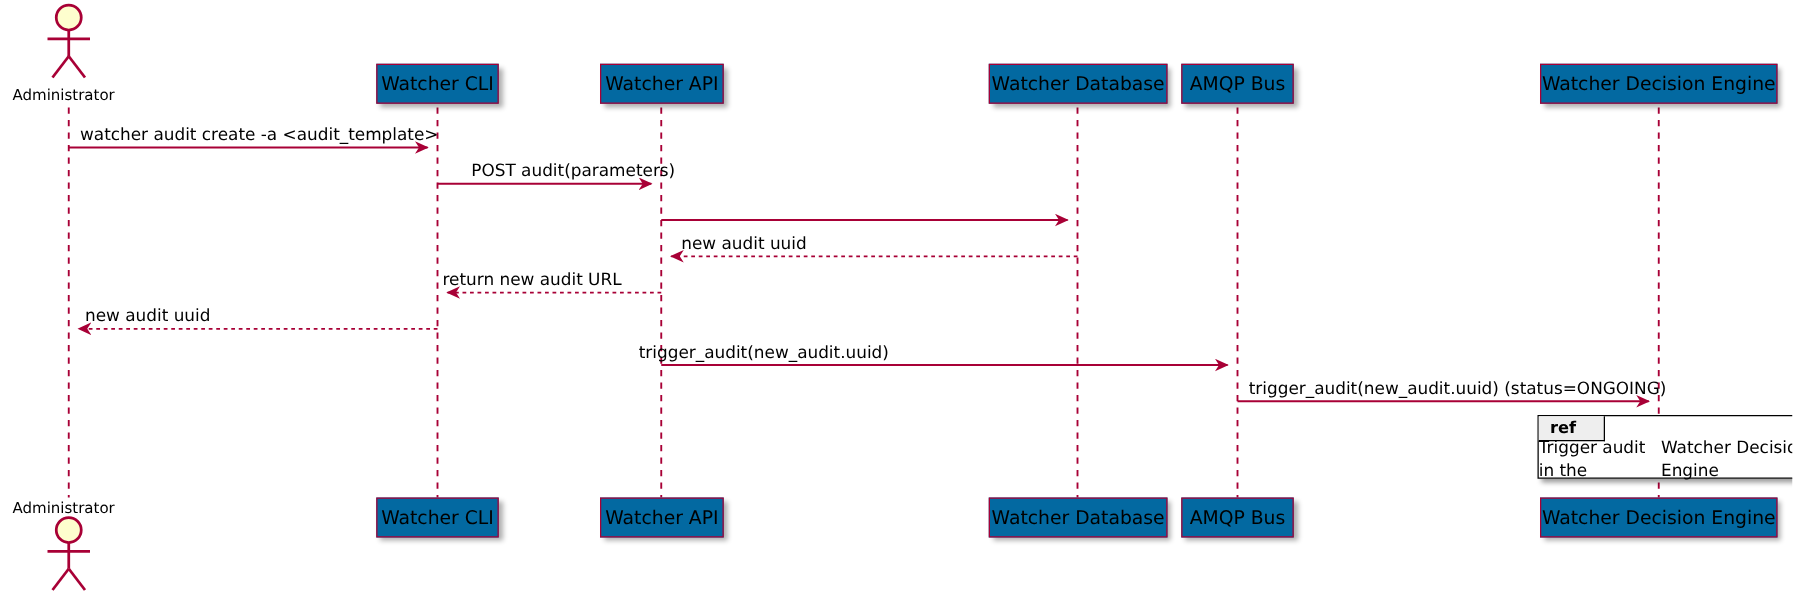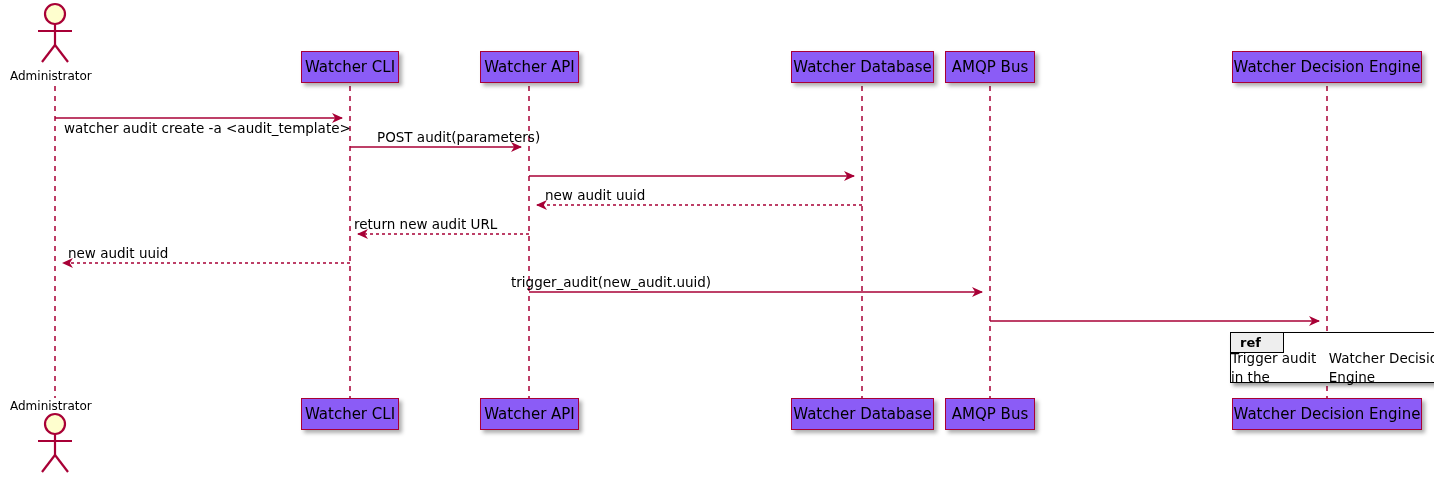--- a/index.html
+++ b/index.html
@@ -20,21 +20,21 @@
   svg.layer {
     position: absolute;
     left: 0;
     top: 0;
     width: 1434px;
     height: 486px;
   }
   .participant-box {
     position: absolute;
     box-sizing: border-box;
-    background: #8b5cf6;
+    background: #0369a1;
     border: 1.5px solid #A80036;
     box-shadow: 3px 3px 4px rgba(0,0,0,0.32);
     display: flex;
     align-items: center;
     justify-content: center;
     font-size: 15px;
     color: #000000;
     white-space: nowrap;
     line-height: 1;
   }
@@ -159,26 +159,27 @@
   <div class="participant-box" style="left:791px; top:51px; width:143px; height:32px;">Watcher Database</div>
   <div class="participant-box" style="left:945px; top:51px; width:90px; height:32px;">AMQP Bus</div>
   <div class="participant-box" style="left:1232px; top:51px; width:190px; height:32px;">Watcher Decision Engine</div>
 
   <div class="participant-box" style="left:301px; top:398px; width:98px; height:32px;">Watcher CLI</div>
   <div class="participant-box" style="left:480px; top:398px; width:99px; height:32px;">Watcher API</div>
   <div class="participant-box" style="left:791px; top:398px; width:143px; height:32px;">Watcher Database</div>
   <div class="participant-box" style="left:945px; top:398px; width:90px; height:32px;">AMQP Bus</div>
   <div class="participant-box" style="left:1232px; top:398px; width:190px; height:32px;">Watcher Decision Engine</div>
 
-  <div class="msg-label" style="left:64px; top:102px;margin-top:20px;">watcher audit create -a &lt;audit_template&gt;</div>
+  <div class="msg-label" style="left:64px; top:102px;">watcher audit create -a &lt;audit_template&gt;</div>
   <div class="msg-label" style="left:377px; top:131px;">POST audit(parameters)</div>
   <div class="msg-label" style="left:545px; top:189px;">new audit uuid</div>
   <div class="msg-label" style="left:354px; top:218px;">return new audit URL</div>
   <div class="msg-label" style="left:68px; top:247px;">new audit uuid</div>
   <div class="msg-label" style="left:511px; top:276px;">trigger_audit(new_audit.uuid)</div>
+  <div class="msg-label" style="left:999px; top:305px;">trigger_audit(new_audit.uuid) (status=ONGOING)</div>
 
   <div class="ref-frame" style="left:1230px; top:332px; width:228px; height:51px;">
     <div class="ref-tab">
       <span>ref</span>
       <svg class="ref-tab-notch" width="14" height="21" viewBox="0 0 14 21" xmlns="http://www.w3.org/2000/svg">
         <path d="M0,0 L14,0 L14,20 L0,20 Z" fill="#FFFFFF"></path>
         <path d="M0,0 L13,20 L0,20 Z" fill="#EEEEEE"></path>
         <line x1="0" y1="0" x2="13.5" y2="20" stroke="#000000" stroke-width="1.5"></line>
       </svg>
     </div>

